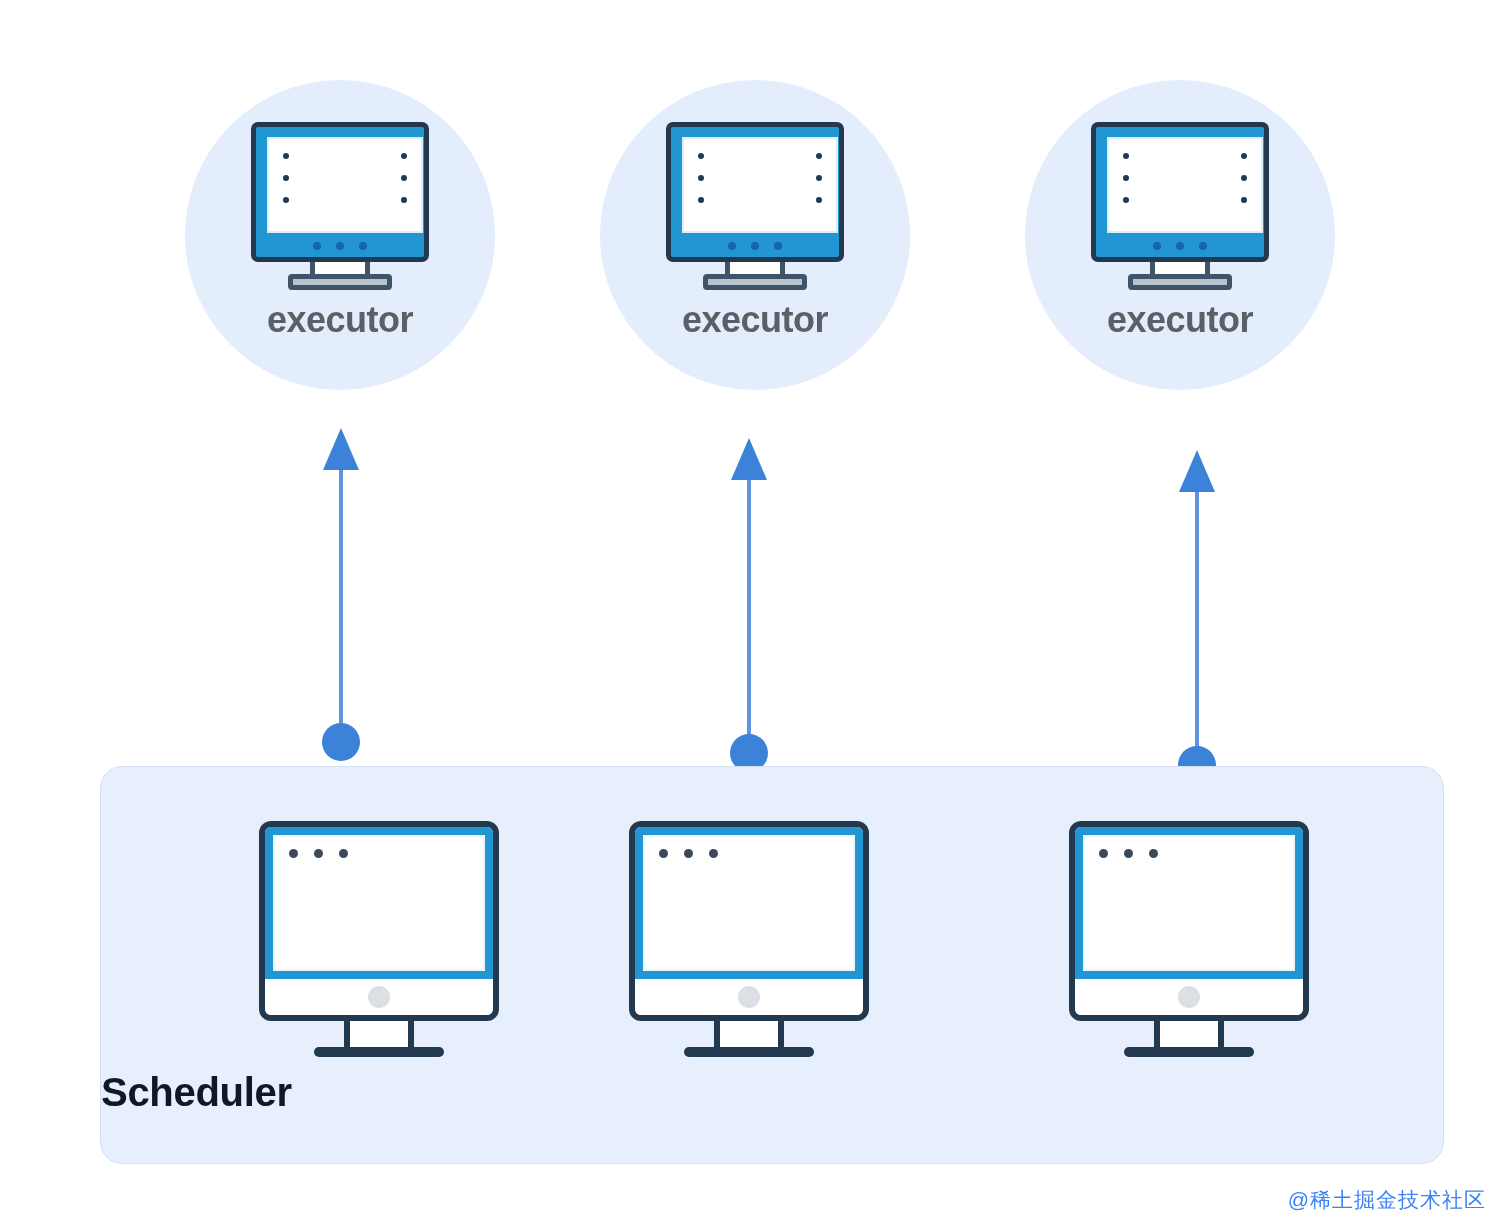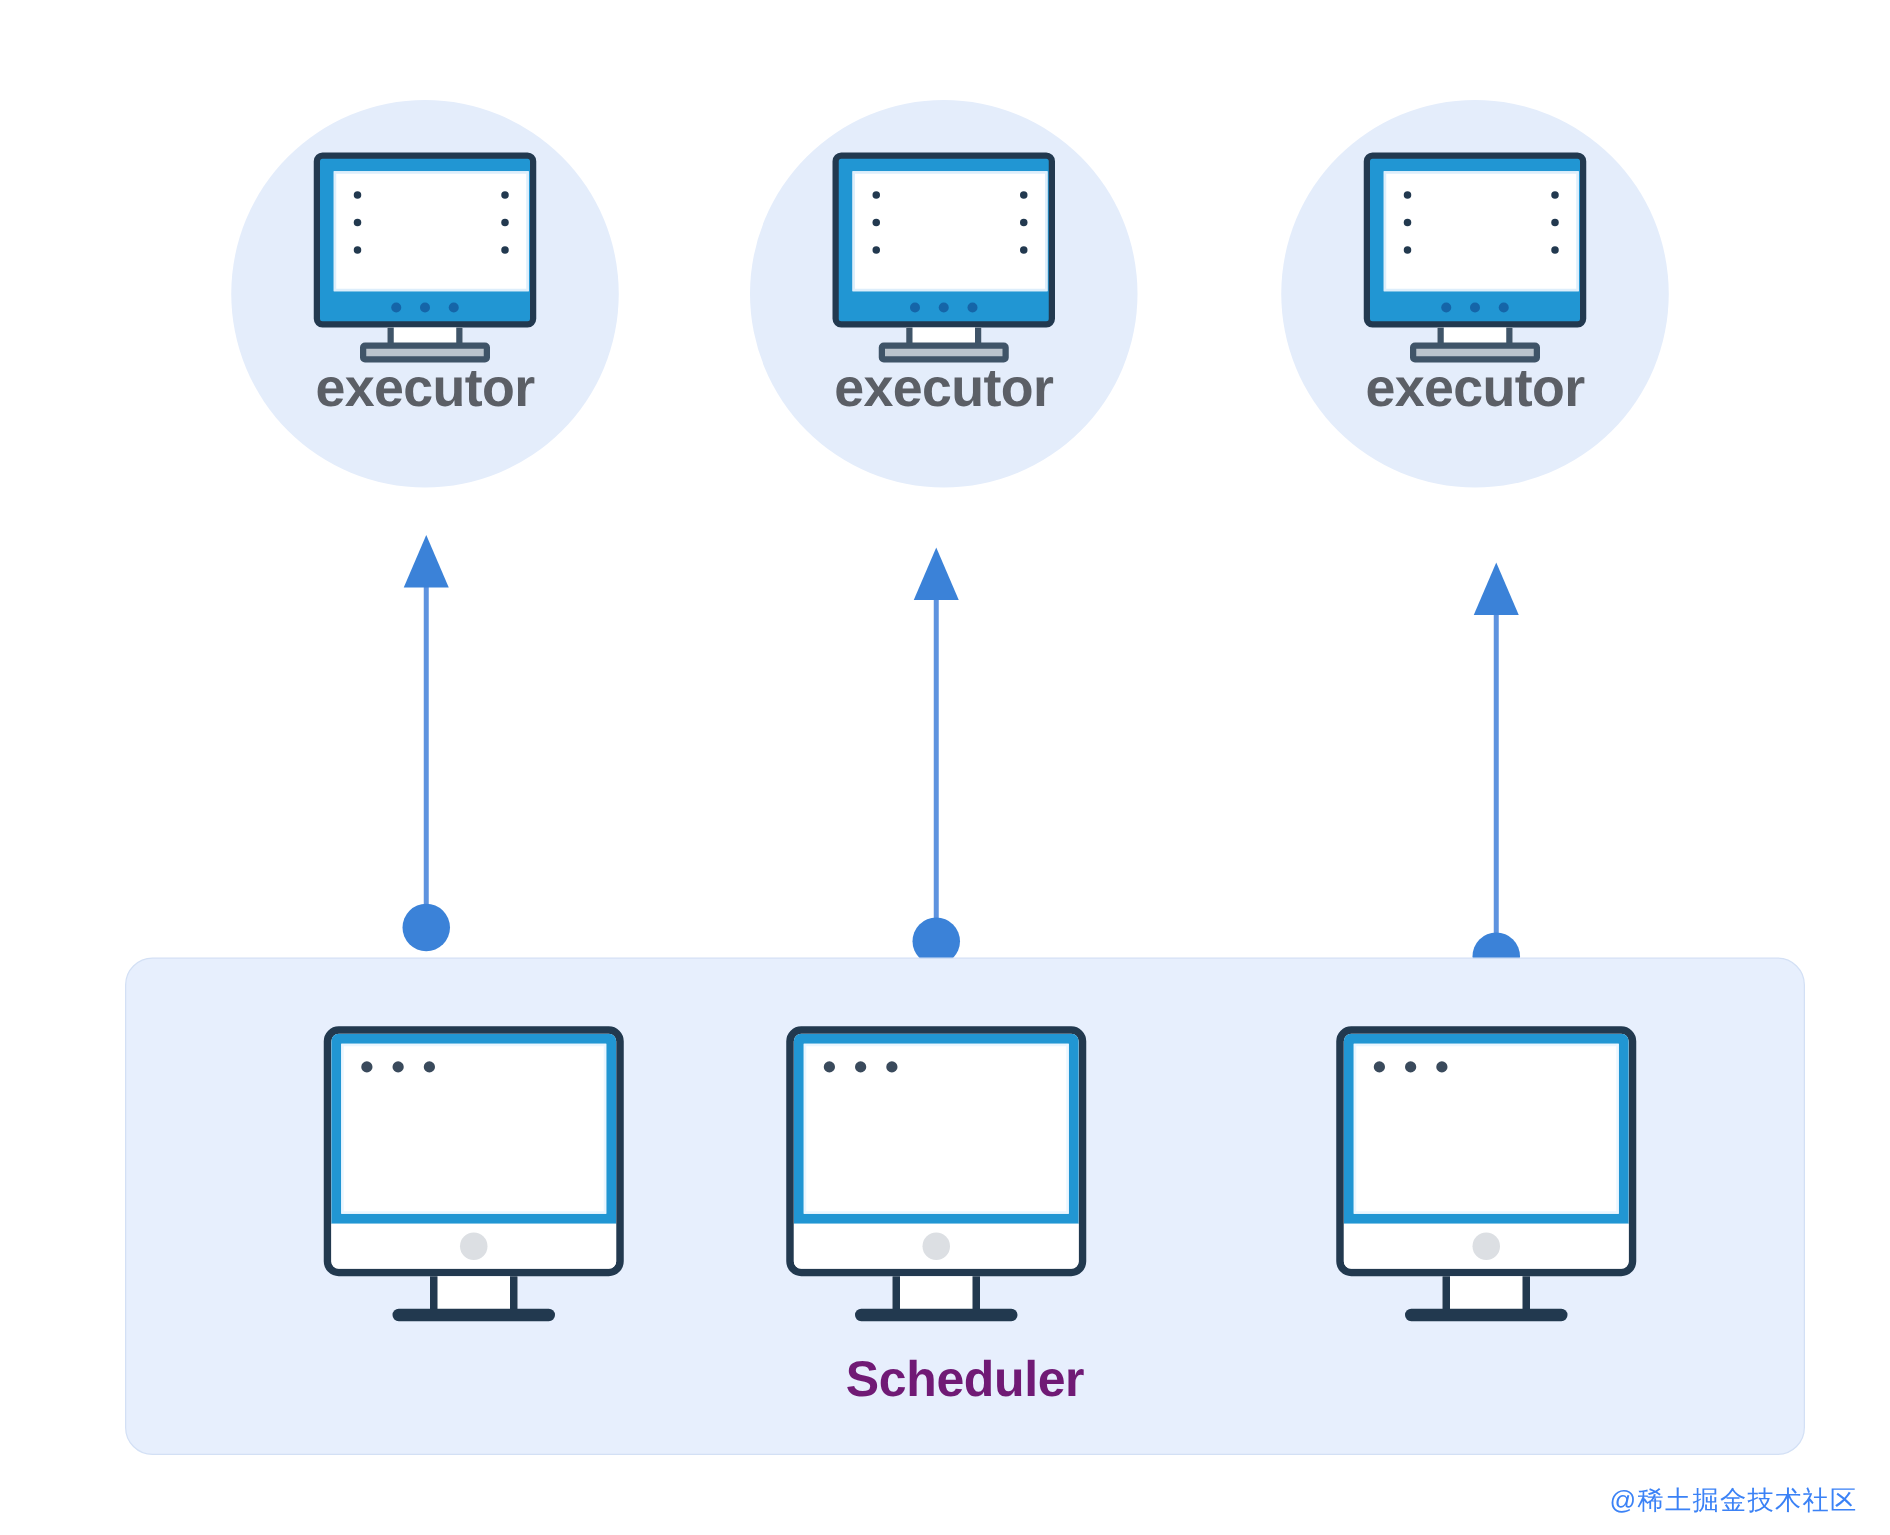--- a/index.html
+++ b/index.html
@@ -30,25 +30,26 @@
   .executor-inner {
     position: absolute;
     inset: 0;
     display: flex;
     flex-direction: column;
     align-items: center;
     justify-content: flex-start;
     padding-top: 42px;
   }
   .executor-label {
-    font-size: 43px;
+    font-size: 36px;
     font-weight: bold;
     color: #5b5f66;
     letter-spacing: -0.5px;
     line-height: 1;
+    margin-top: 12px;
   }
 
   
   .exec-monitor {
     position: relative;
     width: 178px;
     height: 168px;
   }
   .exec-bezel {
     position: absolute;
@@ -138,25 +139,24 @@
     height: 398px;
     background: #E7EFFD;
     border: 1px solid #d3e0f5;
     border-radius: 22px;
     box-sizing: border-box;
   }
   .scheduler-label {
     position: absolute;
     left: 0;
     right: 0;
-    bottom: 36px;
-    text-align: center;
+    bottom: 48px;
     font-size: 40px;
     font-weight: bold;
-    color: #701a75;
+    color: #0f172a;
     letter-spacing: -0.3px;
   }
 
   
   .sched-monitor {
     position: absolute;
     width: 240px;
     height: 236px;
   }
   .sched-body {

